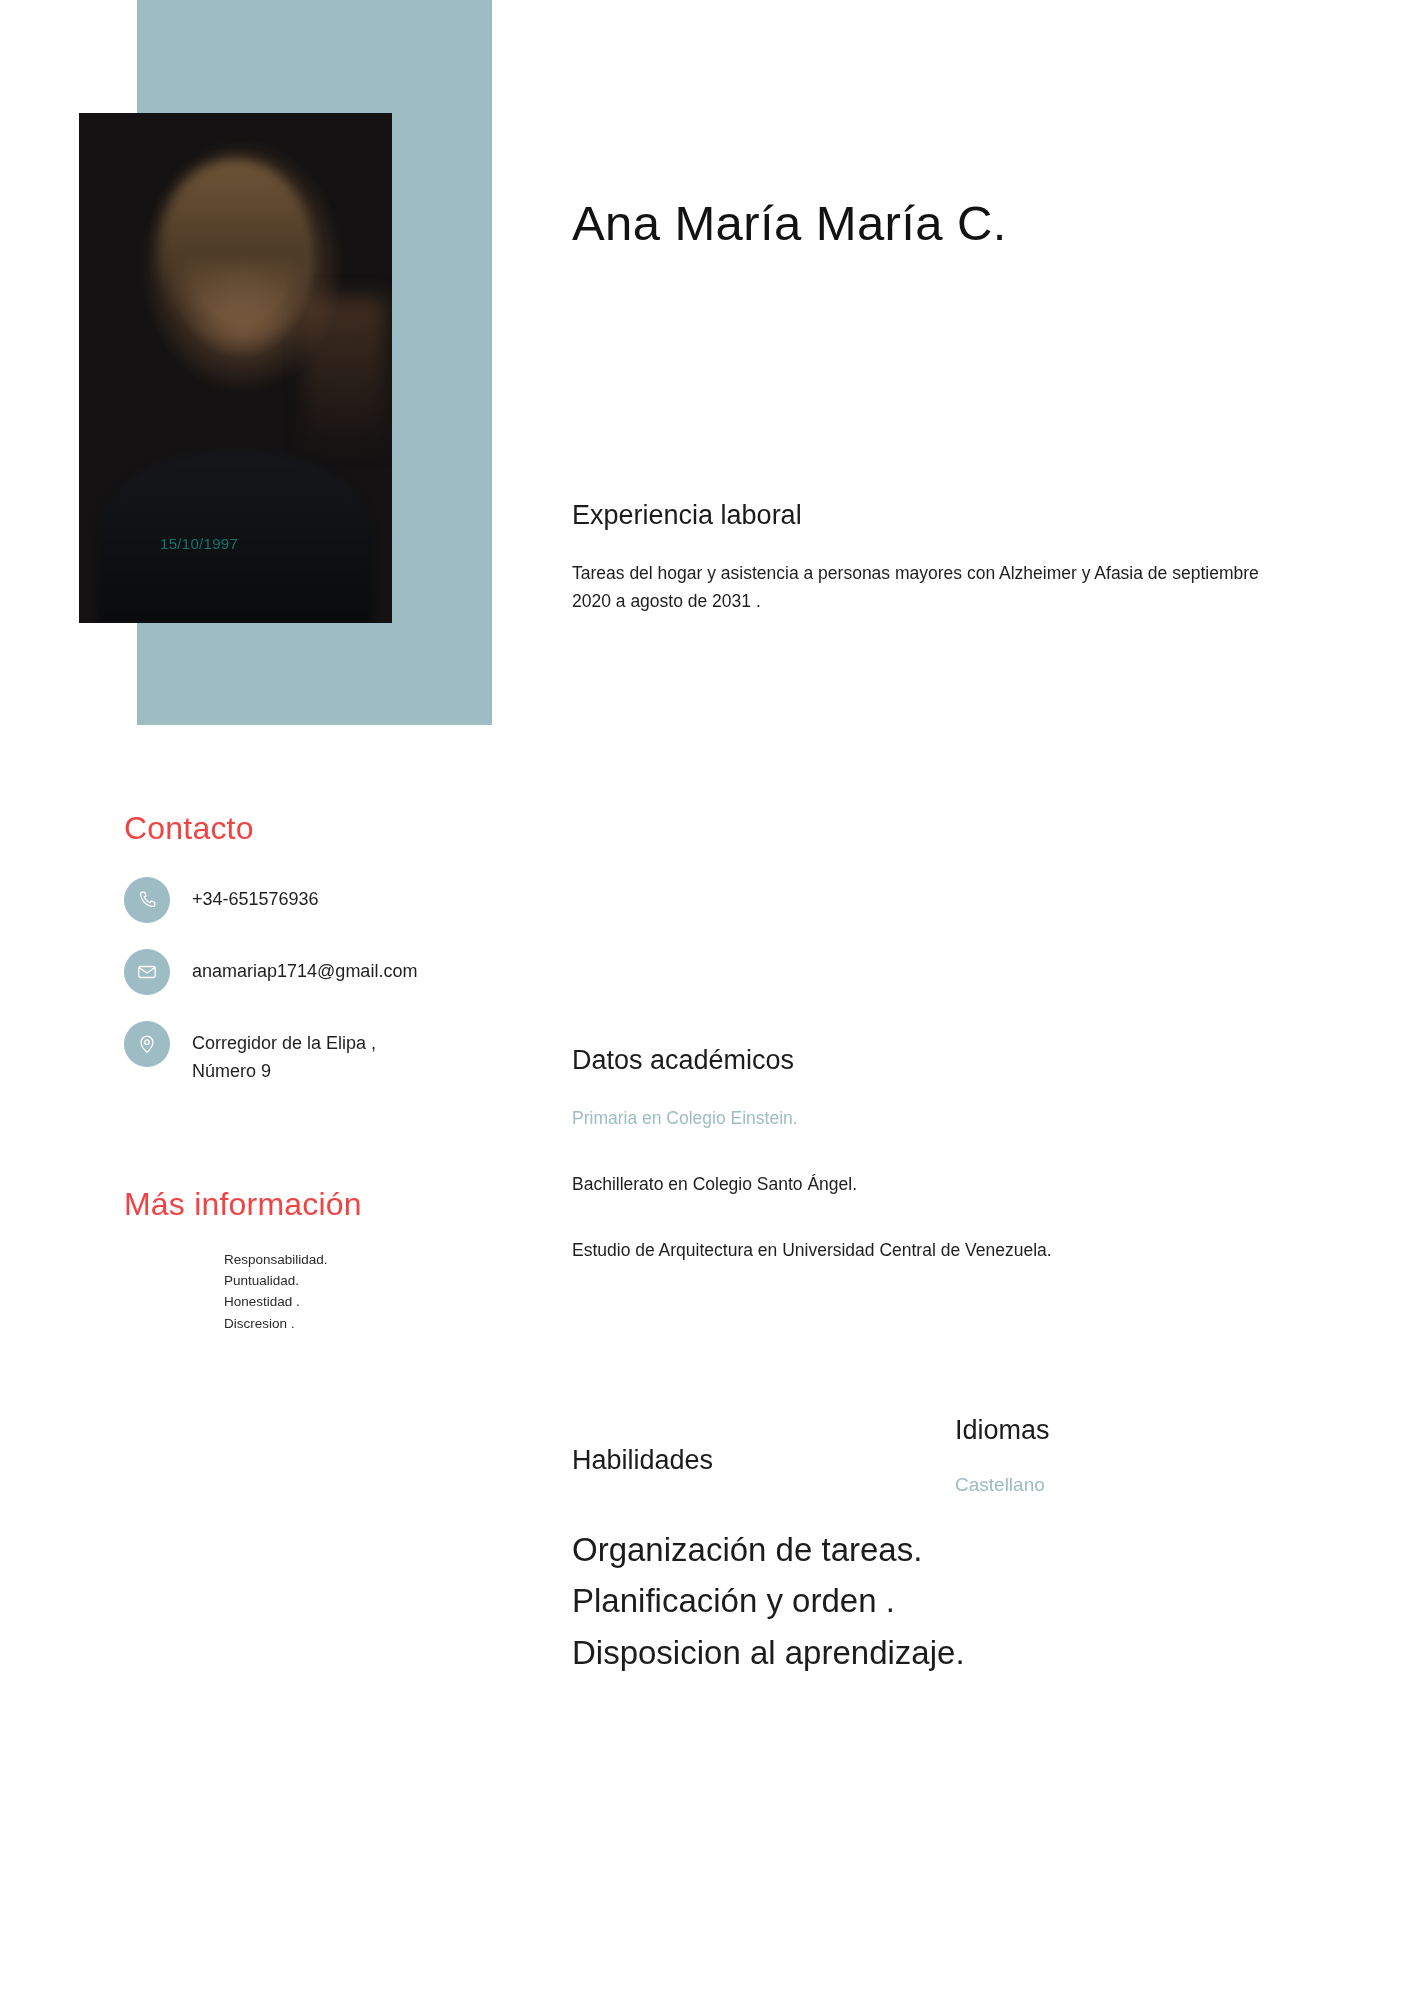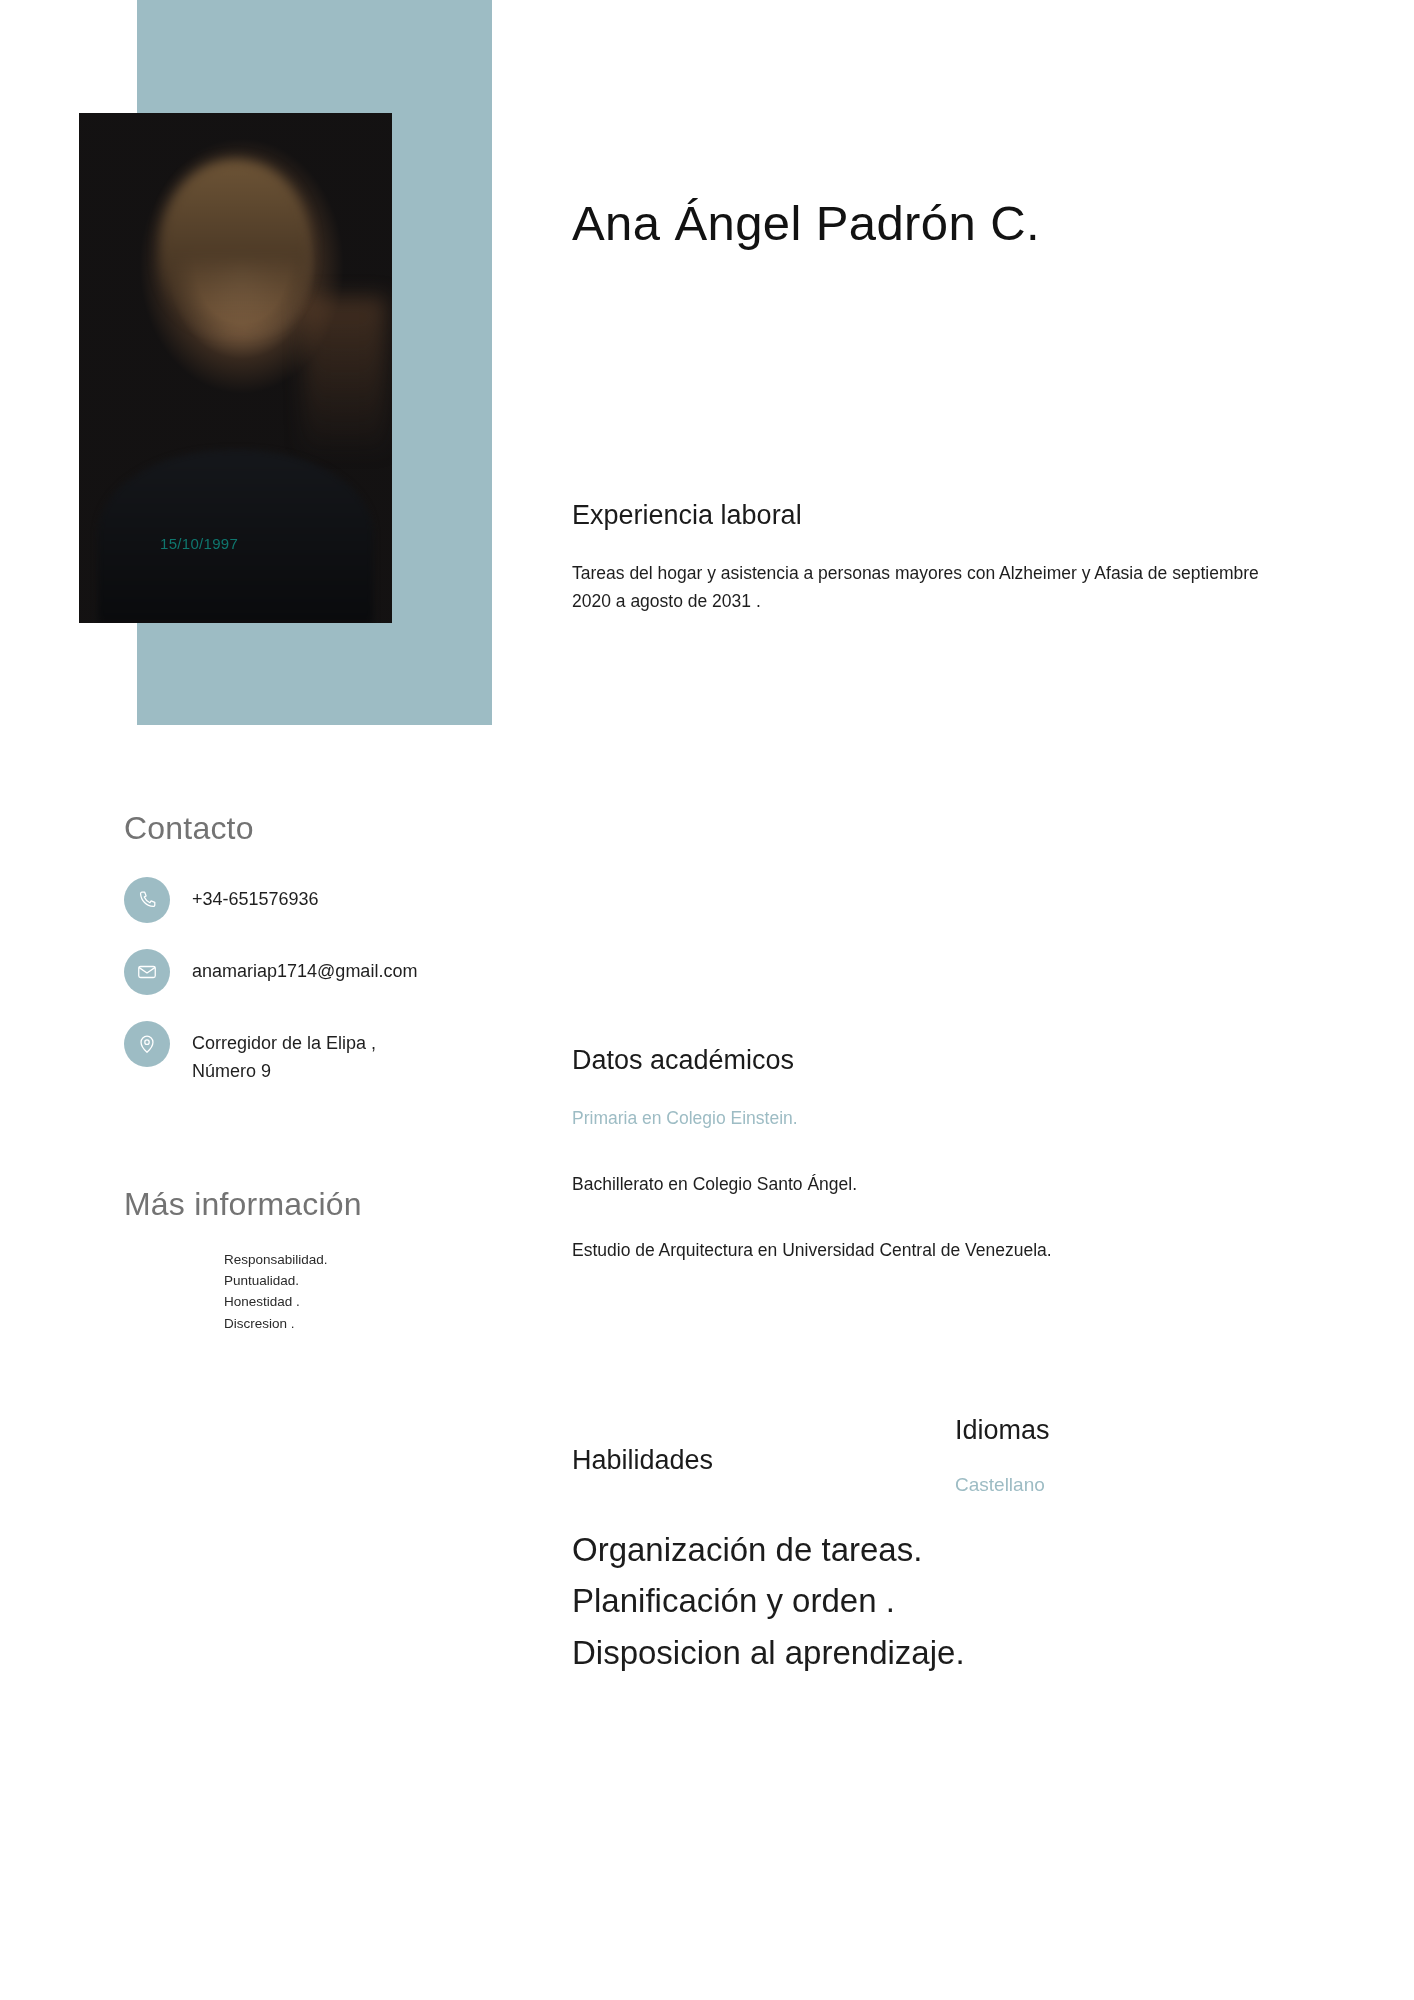--- a/index.html
+++ b/index.html
@@ -84,21 +84,21 @@
   .left-col {
     position: absolute;
     left: 124px;
     top: 810px;
     width: 360px;
   }
   .h-section {
     font-size: 32px;
     font-weight: 400;
     letter-spacing: .2px;
-    color: #737373;
+    color: #ef4444;
     margin: 0;
   }
   .contact-list {
     margin-top: 30px;
   }
   .contact-row {
     display: flex;
     align-items: flex-start;
     margin-bottom: 26px;
   }
@@ -257,21 +257,21 @@
   <h2 class="h-section more-info-title">Más información</h2>
   <div class="more-list">
     <div>Responsabilidad.</div>
     <div>Puntualidad.</div>
     <div>Honestidad .</div>
     <div>Discresion .</div>
   </div>
 
 </div>
 
-<h1 class="name">Ana Ángel Padrón C.</h1>
+<h1 class="name">Ana María María C.</h1>
 
 <div class="right-col">
   <h2 class="h-right">Experiencia laboral</h2>
   <p class="para">Tareas del hogar y asistencia a personas mayores con Alzheimer y Afasia de septiembre 2020 a agosto de 2031 .</p>
 </div>
 
 <div class="academics">
   <h2 class="h-right">Datos académicos</h2>
   <p class="acad-item muted">Primaria en Colegio Einstein.</p>
   <p class="acad-item">Bachillerato en  Colegio Santo Ángel.</p>

